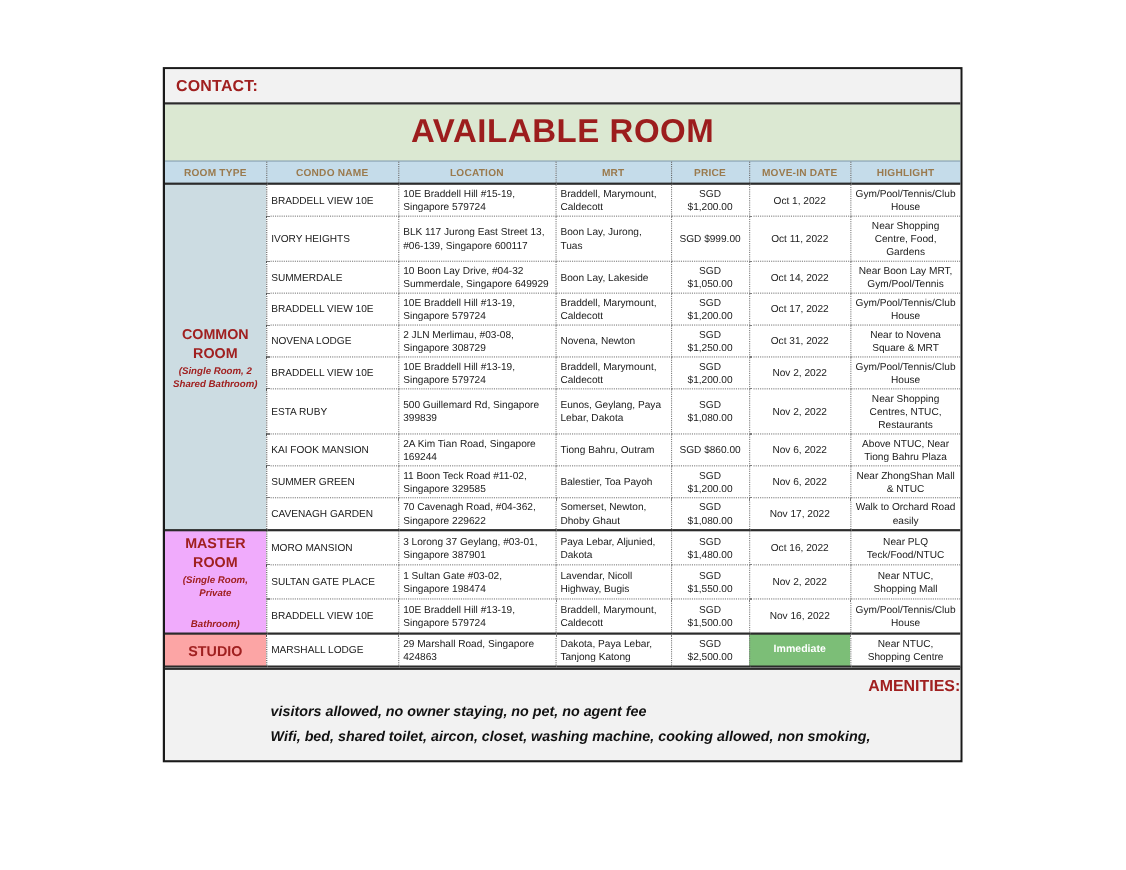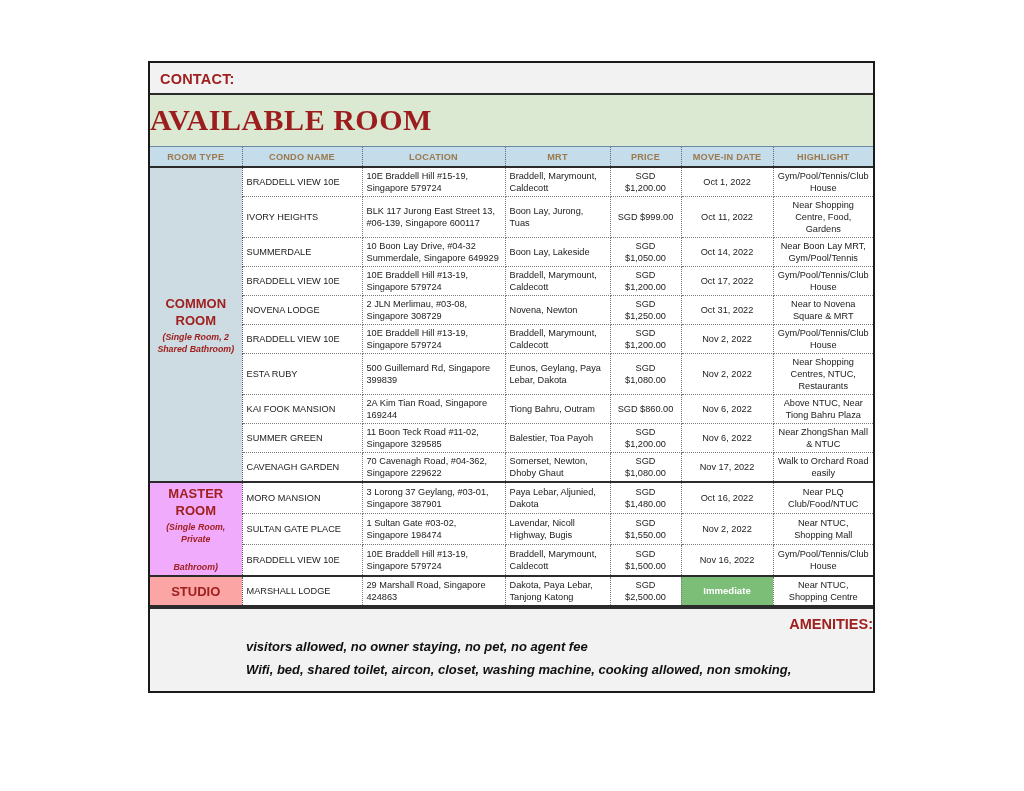--- a/index.html
+++ b/index.html
@@ -48,27 +48,27 @@
     color: #111111;
     line-height: 18.5px;
   }
   .contact-col.left { width: 340px; padding-left: 100px; }
   .contact-col.right { width: 387px; padding-left: 88px; }
   .contact-line { white-space: nowrap; }
 
   
   .banner {
     background: #dbe8d2;
+    text-align: center;
     color: #9c1d1d;
     font-weight: bold;
     font-size: 30px;
     letter-spacing: 0.5px;
     padding: 8px 0 9px 0;
     border-bottom: 1.5px solid #6d8ba8;
-    font-family: Liberation Serif, serif;
   }
 
   
   table.avail {
     width: 100%;
     border-collapse: collapse;
     table-layout: fixed;
     font-size: 9.2px;
     color: #1b1b1b;
   }
@@ -287,21 +287,21 @@
             <td rowspan="3" class="group master">
               <div class="group-name">MASTER ROOM</div>
               <div class="group-sub">(Single Room, Private</div>
               <div class="group-sub" style="margin-top: 16px;">Bathroom)</div>
             </td>
             <td class="c-condo">MORO MANSION</td>
             <td class="c-loc">3 Lorong 37 Geylang, #03-01, Singapore 387901</td>
             <td class="c-mrt">Paya Lebar, Aljunied, Dakota</td>
             <td class="c-price">SGD $1,480.00</td>
             <td class="c-date">Oct 16, 2022</td>
-            <td class="c-high">Near PLQ Club/Food/NTUC</td>
+            <td class="c-high">Near PLQ Teck/Food/NTUC</td>
           </tr>
           <tr>
             <td class="c-condo">SULTAN GATE PLACE</td>
             <td class="c-loc">1 Sultan Gate #03-02, Singapore 198474</td>
             <td class="c-mrt">Lavendar, Nicoll Highway, Bugis</td>
             <td class="c-price">SGD $1,550.00</td>
             <td class="c-date">Nov 2, 2022</td>
             <td class="c-high">Near NTUC, Shopping Mall</td>
           </tr>
           <tr class="group-end">

